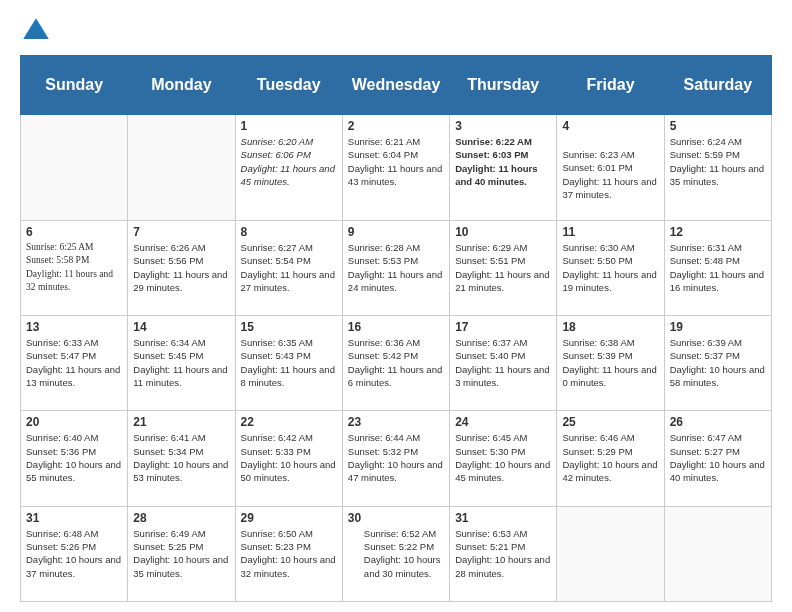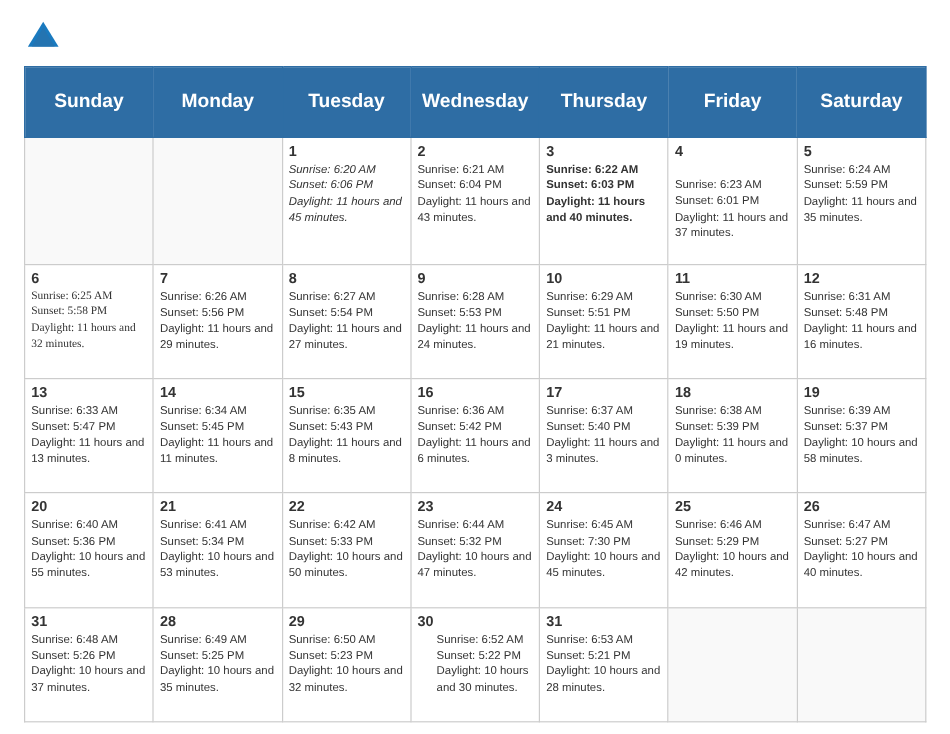--- a/index.html
+++ b/index.html
@@ -270,21 +270,21 @@
           </td>
           <td>
             <span class="day-number">23</span>
             <div class="cell-text" style="white-space: pre-line;">Sunrise: 6:44 AM
 Sunset: 5:32 PM
 Daylight: 10 hours and 47 minutes.</div>
           </td>
           <td>
             <span class="day-number">24</span>
             <div class="cell-text" style="white-space: pre-line;">Sunrise: 6:45 AM
-Sunset: 7:30 PM
+Sunset: 5:30 PM
 Daylight: 10 hours and 45 minutes.</div>
           </td>
           <td>
             <span class="day-number">25</span>
             <div class="cell-text" style="white-space: pre-line;">Sunrise: 6:46 AM
 Sunset: 5:29 PM
 Daylight: 10 hours and 42 minutes.</div>
           </td>
           <td>
             <span class="day-number">26</span>

